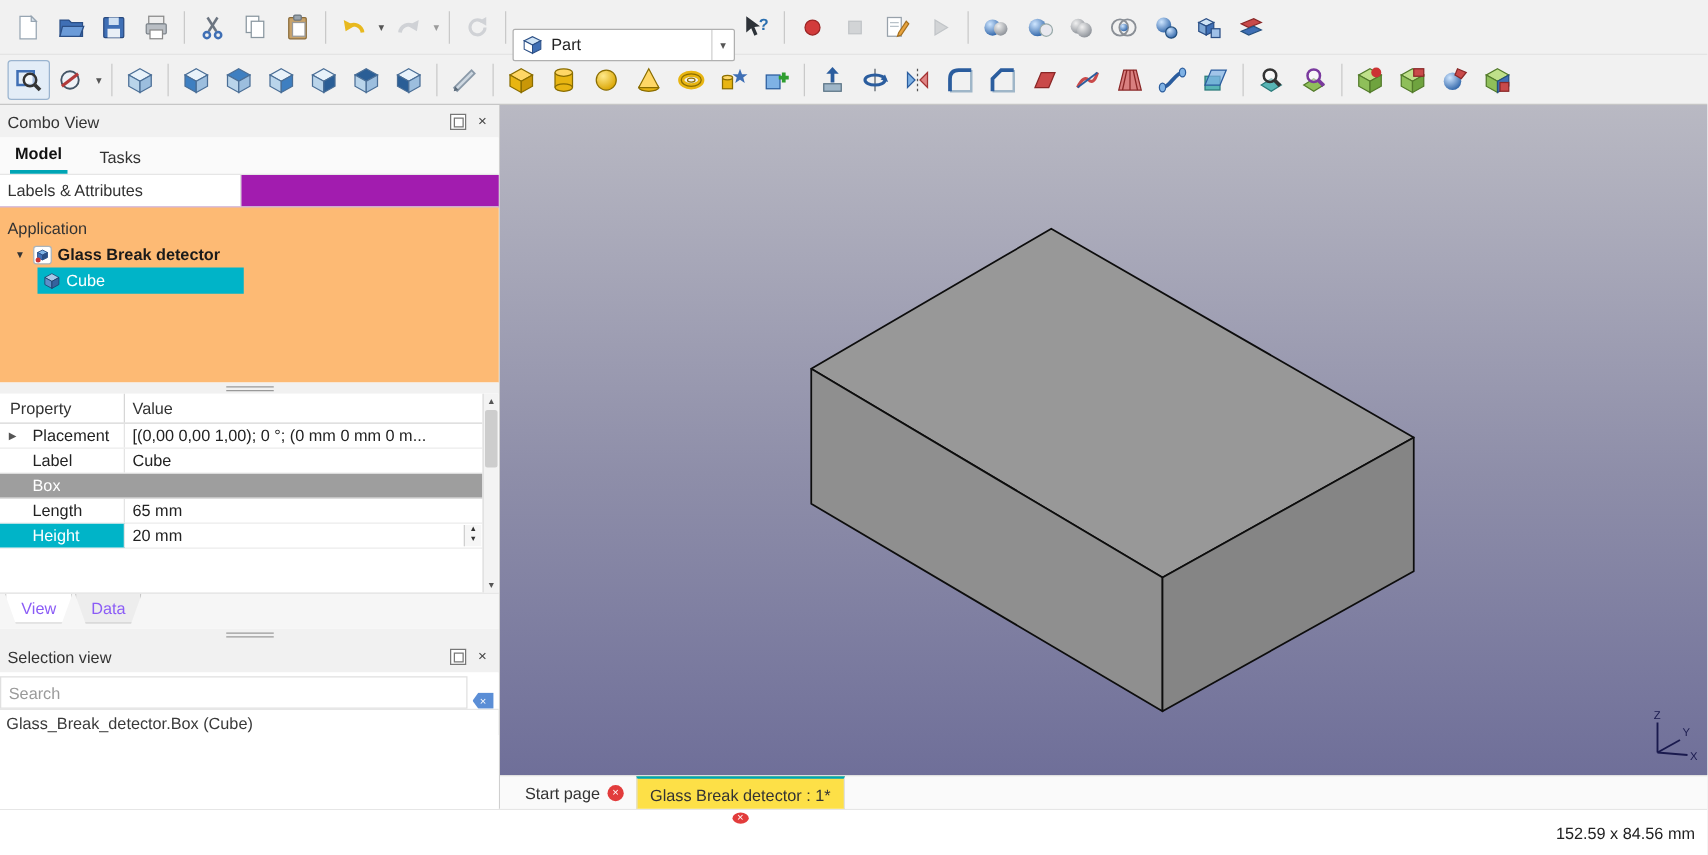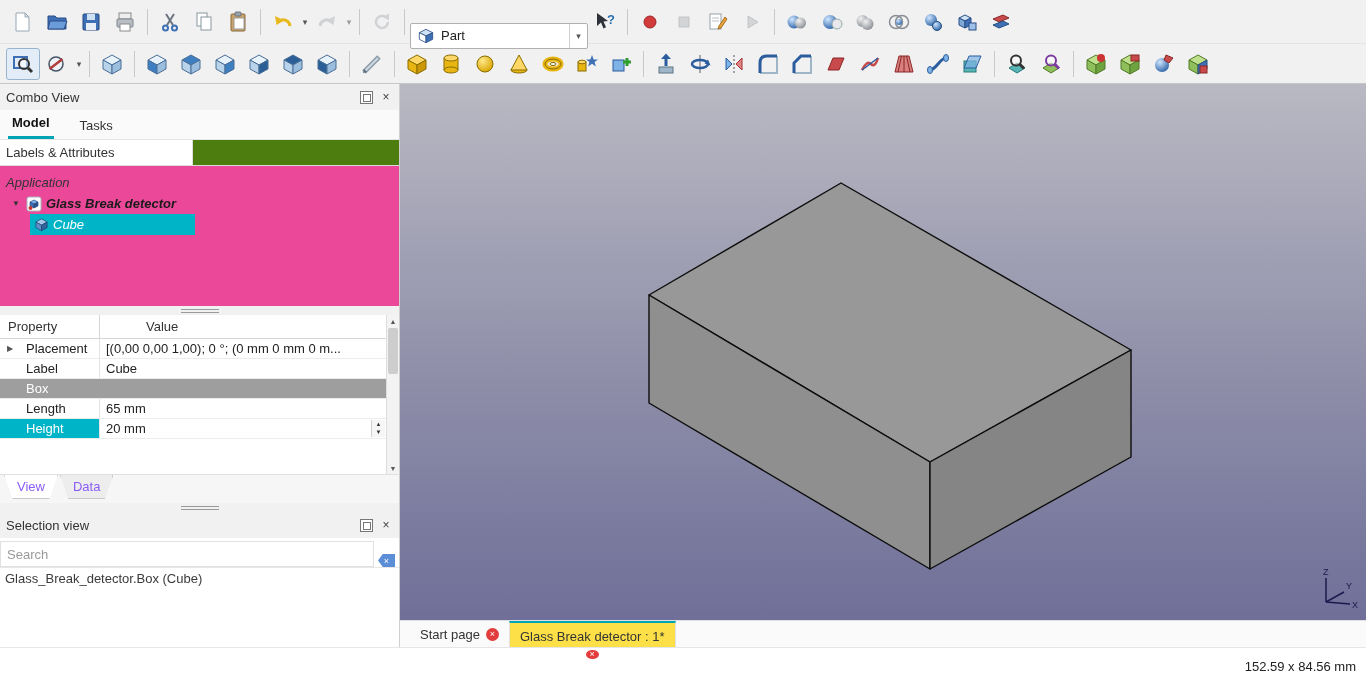--- a/index.html
+++ b/index.html
@@ -32,36 +32,36 @@
   .wbtns { display:flex; gap:6px; align-items:center; }
   .float-btn { width:13px; height:13px; border:1px solid #777; background:#fff; position:relative; }
   .float-btn::after { content:""; position:absolute; left:2px; top:2px; width:6px; height:6px; border:1px solid #777; }
   .close-btn { width:14px; height:14px; display:flex; align-items:center; justify-content:center;
                font-size:12px; color:#444; line-height:1; }
 
   .cv-tabs { height:30px; display:flex; align-items:flex-end; padding-left:8px; gap:22px; background:#fafafa; border-bottom:1px solid #e6e6e6; }
   .cv-tab { padding:5px 4px 6px; color:#333; }
   .cv-tab.active { border-bottom:3px solid #00a5b5; font-weight:bold; color:#111; }
 
-  .tree-header { height:26px; display:flex; background:#4d7c0f; border-bottom:1px solid #dcdcdc; }
+  .tree-header { height:26px; display:flex; background:#a21caf; border-bottom:1px solid #dcdcdc; }
   .tree-header .th-cell { width:193px; border-right:1px solid #dcdcdc; display:flex; align-items:center; padding-left:6px; background:#fff; color:#333; }
 
-  .tree { height:140px; background:#ec4899; padding-top:6px;font-style:italic; }
+  .tree { height:140px; background:#fdba74; padding-top:6px; }
   .tree-row { height:21px; display:flex; align-items:center; gap:4px; }
   .tree-app { padding-left:6px; color:#333; }
   .tree-doc { padding-left:12px; font-weight:bold; color:#1a1a1a; }
   .tree-doc .caret { font-size:8px; color:#333; width:10px; }
   .tree-cube { margin-left:30px; width:165px; background:#00b4c8; color:#fff; padding-left:4px; }
 
   .splitter { height:9px; background:#f1f1f1; display:flex; align-items:center; justify-content:center; }
   .splitter .grip { width:38px; height:4px; border-top:1px solid #9a9a9a; border-bottom:1px solid #9a9a9a; }
 
   
   .prop-wrap { position:relative; height:160px; border-bottom:1px solid #e0e0e0; background:#fff; padding-right:13px; }
-  .prop-head { height:24px; display:flex; border-bottom:1px solid #d6d6d6; align-items:center;gap:40px; }
+  .prop-head { height:24px; display:flex; border-bottom:1px solid #d6d6d6; align-items:center; }
   .prop-head .ph1 { width:100px; padding-left:8px; border-right:1px solid #d6d6d6; height:100%; display:flex; align-items:center; color:#333; }
   .prop-head .ph2 { flex:1; padding-left:6px; color:#333; }
   .prop-row { height:20px; display:flex; border-bottom:1px solid #ececec; align-items:stretch; }
   .pr-name { width:100px; flex:none; border-right:1px solid #e4e4e4; display:flex; align-items:center; padding-left:26px; position:relative; white-space:nowrap; overflow:hidden; }
   .pr-name .caret { position:absolute; left:7px; font-size:8px; color:#555; }
   .pr-val { flex:1; display:flex; align-items:center; padding-left:6px; white-space:nowrap; overflow:hidden; position:relative; }
   .prop-row.group { background:#9e9e9e; }
   .prop-row.group .pr-name { color:#fff; border-right:none; width:auto; }
   .pr-name.sel { background:#00b4c8; color:#fff; }
   .spinner { position:absolute; right:1px; top:1px; bottom:1px; width:14px; border-left:1px solid #d0d0d0;

